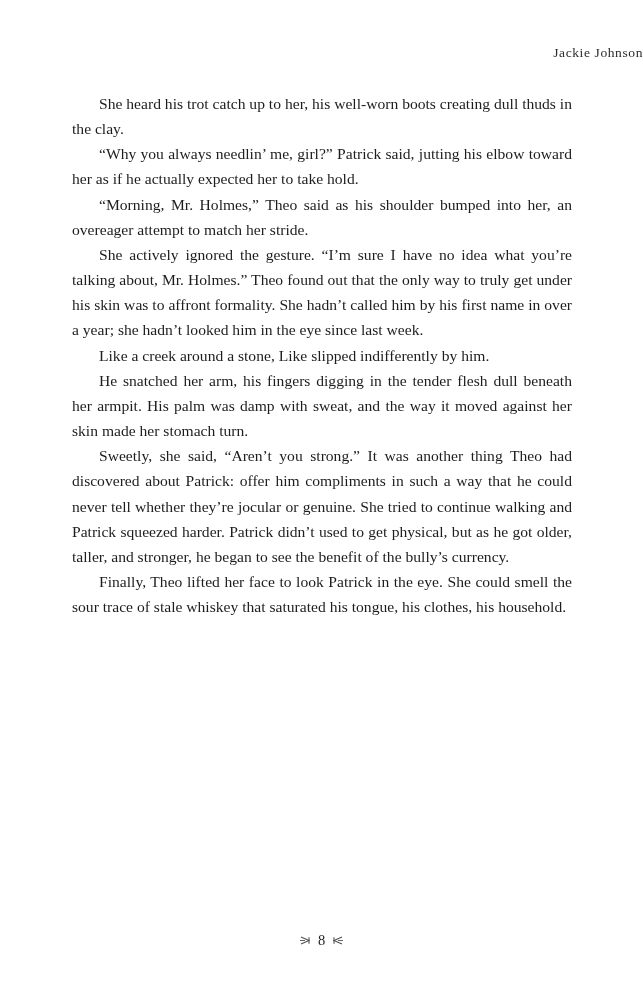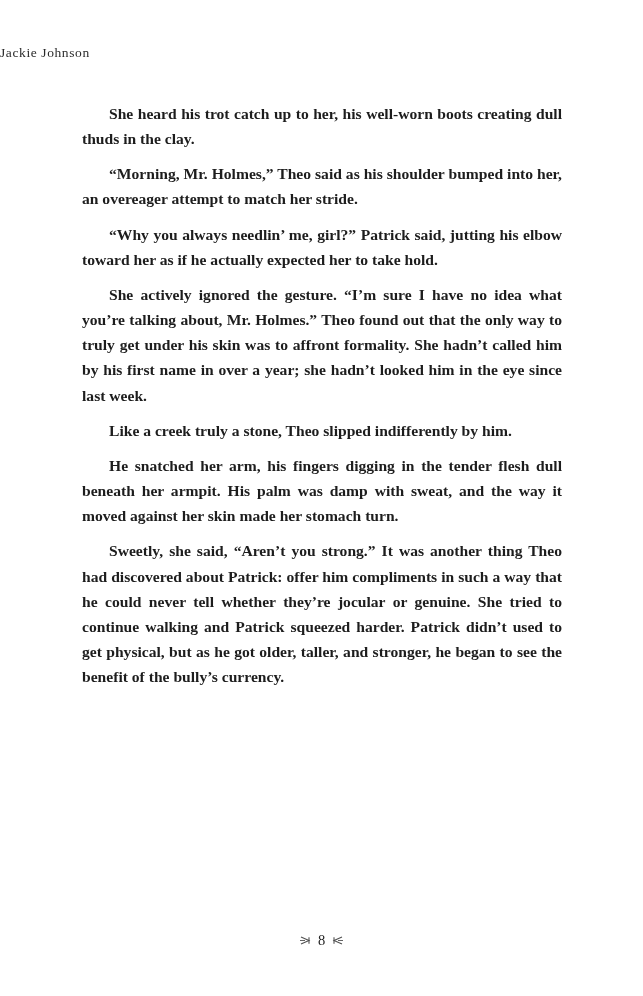--- a/index.html
+++ b/index.html
@@ -13,40 +13,39 @@
     height: 996px;
     background: #ffffff;
     font-family: "Liberation Serif", serif;
     overflow: hidden;
   }
   .running-header {
     position: absolute;
     top: 45px;
     left: 0;
     right: 0;
-    text-align: left;
+    text-align: right;
     font-size: 13.5px;
     letter-spacing: 0.6px;
     color: #2b2b2b;
   }
   .page-body {
     position: absolute;
     top: 91px;
     left: 72px;
     width: 500px;
     font-size: 15.6px;
     line-height: 25.15px;
     color: #1d1d1d;
     text-align: justify;
   }
   .para {
-    margin: 10px;
+    margin: 0;
     padding: 0;
     text-indent: 27px;
-    font-weight: bold;
   }
   .page-footer {
     position: absolute;
     top: 932px;
     left: 0;
     right: 0;
     display: flex;
     justify-content: center;
     align-items: center;
     gap: 7px;
@@ -64,26 +63,27 @@
 </style>
 </head>
 <body>
 
 <div class="page">
 
   <div class="running-header">Jackie Johnson</div>
 
   <div class="page-body">
       <p class="para">She heard his trot catch up to her, his well-worn boots creating dull thuds in the clay.</p>
+      <p class="para">“Why you always needlin’ me, girl?” Patrick said, jutting his elbow toward her as if he actually expected her to take hold.</p>
       <p class="para">“Morning, Mr. Holmes,” Theo said as his shoulder bumped into her, an overeager attempt to match her stride.</p>
-      <p class="para">“Why you always needlin’ me, girl?” Patrick said, jutting his elbow toward her as if he actually expected her to take hold.</p>
       <p class="para">She actively ignored the gesture. “I’m sure I have no idea what you’re talking about, Mr. Holmes.” Theo found out that the only way to truly get under his skin was to affront formality. She hadn’t called him by his first name in over a year; she hadn’t looked him in the eye since last week.</p>
-      <p class="para">Like a creek truly a stone, Theo slipped indifferently by him.</p>
+      <p class="para">Like a creek around a stone, Like slipped indifferently by him.</p>
       <p class="para">He snatched her arm, his fingers digging in the tender flesh dull beneath her armpit. His palm was damp with sweat, and the way it moved against her skin made her stomach turn.</p>
       <p class="para">Sweetly, she said, “Aren’t you strong.” It was another thing Theo had discovered about Patrick: offer him compliments in such a way that he could never tell whether they’re jocular or genuine. She tried to continue walking and Patrick squeezed harder. Patrick didn’t used to get physical, but as he got older, taller, and stronger, he began to see the benefit of the bully’s currency.</p>
+      <p class="para">Finally, Theo lifted her face to look Patrick in the eye. She could smell the sour trace of stale whiskey that saturated his tongue, his clothes, his household.</p>
     </div>
 
   <div class="page-footer">
     <span class="fleuron">
       <svg width="12" height="9" viewBox="0 0 12 9">
         <path d="M2 1 L10 4.5 L2 8" fill="none" stroke="#333333" stroke-width="1.1"></path>
         <line x1="10" y1="1.2" x2="10" y2="7.8" stroke="#333333" stroke-width="1.1"></line>
         <line x1="1" y1="4.5" x2="6" y2="4.5" stroke="#333333" stroke-width="0.9"></line>
       </svg>
     </span>

